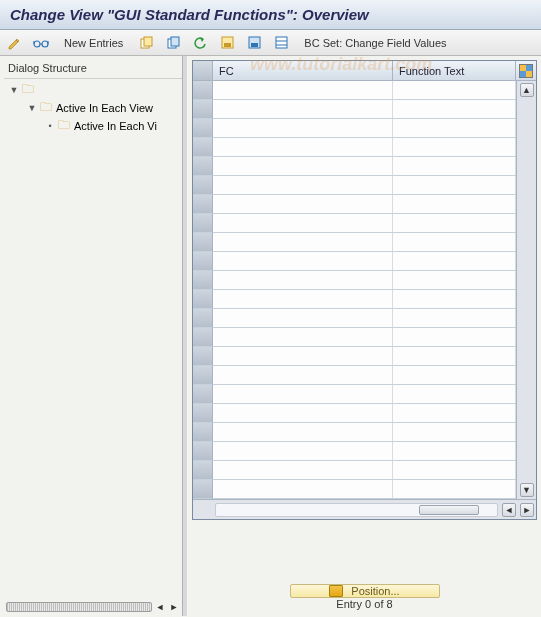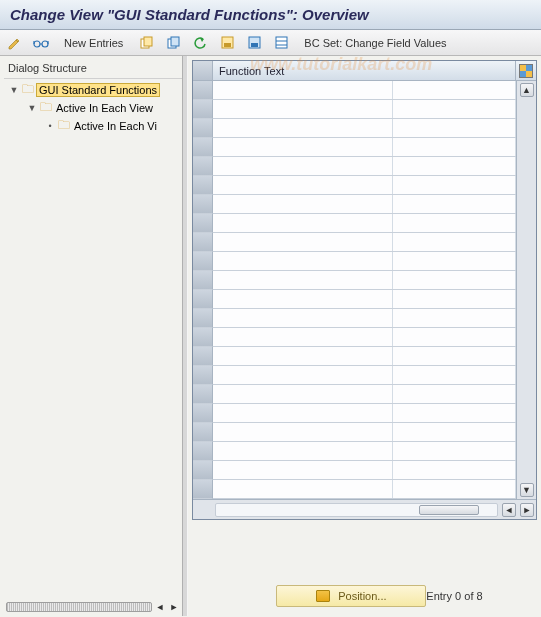--- a/index.html
+++ b/index.html
@@ -262,21 +262,22 @@
     border-radius: 2px;
   }
 
   
   .bottom-row {
     margin-top: auto;
     height: 28px;
     display: flex;
     align-items: center;
     padding: 0 8px 4px 8px;
-    justify-content: center;
+    justify-content: space-between;
+    flex-direction: column;
   }
   .position-btn {
     width: 150px; height: 22px;
     background: linear-gradient(#fdf6d8,#f6e9a6);
     border: 1px solid #c9b97a;
     border-radius: 2px;
     display: flex; align-items: center; justify-content: center;
     gap: 8px;
     font-size: 11px;
     color: #6b5a1a;
@@ -396,21 +397,20 @@
 
   <div class="body-row">
 
     <div class="tree-panel">
       <div class="tree-title">Dialog Structure</div>
       <div class="tree">
 
         <div class="tree-node depth0 selected">
           <span class="twisty">▼</span>
           <span class="folder folder-open">🗀</span>
-          <span class="label">GUI Standard Functions</span>
         </div>
 
         <div class="tree-node depth1">
           <span class="twisty">▼</span>
           <span class="folder folder-closed">🗀</span>
           <span class="label">Active In Each View</span>
         </div>
 
         <div class="tree-node depth2">
           <span class="twisty">•</span>
@@ -426,20 +426,23 @@
       </div>
     </div>
 
     <div class="vsplit"></div>
 
     <div class="right-panel">
 
       <div class="grid-wrap">
         <div class="grid-header-row">
           <div class="grid-sel-header"></div>
+          <div class="grid-col-header grid-col-fc">
+            <span>FC</span>
+          </div>
           <div class="grid-col-header grid-col-ft">
             <span>Function Text</span>
           </div>
           <div class="grid-config-btn">
             <div class="grid-config-icon"></div>
           </div>
         </div>
 
         <div class="grid-body">
           <div class="grid-sel-col">

